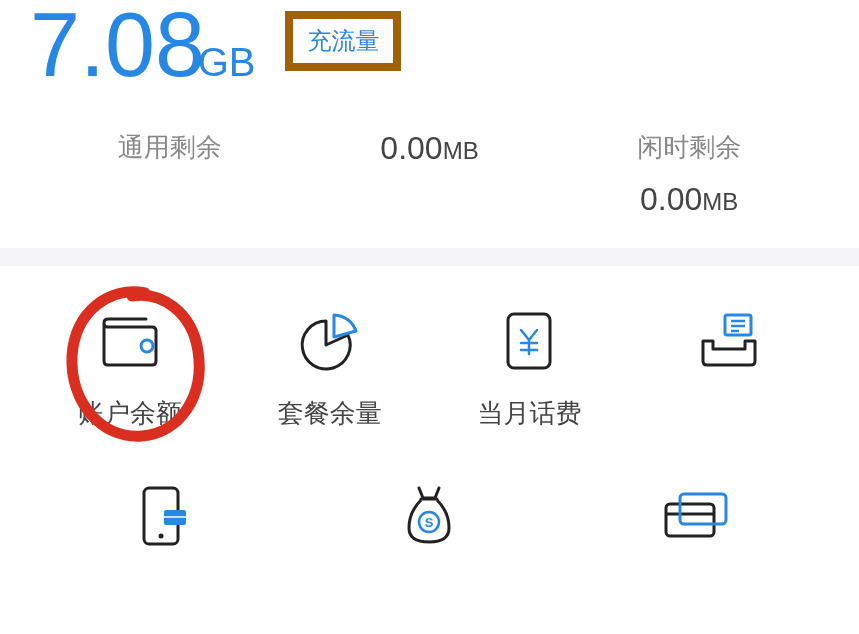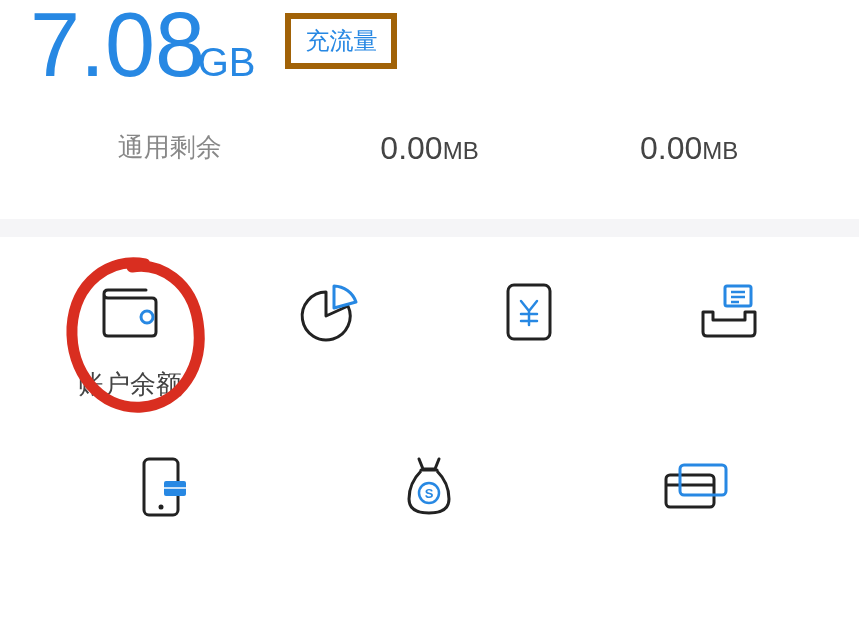--- a/index.html
+++ b/index.html
@@ -25,21 +25,21 @@
       font-weight: 400;
       line-height: 1;
     }
     .data-unit {
       color: #2788e3;
       font-size: 40px;
       font-weight: 400;
       margin-left: -12px;
     }
     .recharge-btn {
-      border: 6px solid #a16207;
+      border: 8px solid #a16207;
       color: #2788e3;
       background: #fff;
       font-size: 24px;
       padding: 6px 14px;
       cursor: pointer;
       align-self: center;
       margin-left: 10px;
       margin-bottom: 8px;
     }
     .stats-row {
@@ -48,21 +48,21 @@
       margin-top: 40px;
       padding: 0 10px;
     }
     .stat-item {
       text-align: center;
       flex: 1;
     }
     .stat-label {
       color: #888;
       font-size: 26px;
-      margin-bottom: 24px;
+      margin-bottom: 16px;
     }
     .stat-value {
       color: #444;
       font-size: 32px;
     }
     .stat-unit {
       font-size: 24px;
       color: #444;
     }
     .divider {
@@ -123,20 +123,21 @@
   <div class="stats-row">
     <div class="stat-item">
       <div class="stat-label">通用剩余</div>
     </div>
     <div class="stat-item">
       <div>
         <span class="stat-value">0.00</span><span class="stat-unit">MB</span>
       </div>
     </div>
     <div class="stat-item">
+      <div class="stat-label">闲时剩余</div>
       <div>
         <span class="stat-value">0.00</span><span class="stat-unit">MB</span>
       </div>
     </div>
   </div>
 </div>
 
 <div class="divider"></div>
 
 <div class="menu-section">
@@ -156,29 +157,31 @@
       <div class="menu-label">账户余额</div>
     </div>
 
     <div class="menu-item">
       <div class="menu-icon">
         <svg width="64" height="64" viewBox="0 0 64 64">
           <path d="M 28 36 L 28 12 A 24 24 0 1 0 50 26 Z" stroke="#222" stroke-width="3" fill="none" stroke-linejoin="round"></path>
           <path d="M 36 6 A 24 24 0 0 1 58 22 L 36 28 Z" stroke="#2788e3" stroke-width="3" fill="none" stroke-linejoin="round"></path>
         </svg>
       </div>
+      <div class="menu-label">套餐余量</div>
     </div>
 
     <div class="menu-item">
       <div class="menu-icon">
         <svg width="50" height="62" viewBox="0 0 50 62">
           <rect x="4" y="4" width="42" height="54" rx="6" stroke="#222" stroke-width="3" fill="none"></rect>
           <path d="M 17 20 L 25 30 L 33 20 M 25 30 L 25 44 M 17 33 L 33 33 M 17 40 L 33 40" stroke="#2788e3" stroke-width="2.5" fill="none" stroke-linecap="round"></path>
         </svg>
       </div>
+      <div class="menu-label">当月话费</div>
     </div>
 
     <div class="menu-item">
       <div class="menu-icon">
         <svg width="64" height="60" viewBox="0 0 64 60">
           <path d="M 6 30 L 6 50 Q 6 54 10 54 L 54 54 Q 58 54 58 50 L 58 30 L 48 30 L 48 38 L 16 38 L 16 30 Z" stroke="#222" stroke-width="3" fill="none" stroke-linejoin="round"></path>
           <rect x="28" y="4" width="26" height="20" rx="2" stroke="#2788e3" stroke-width="3" fill="none"></rect>
           <line x1="34" y1="10" x2="48" y2="10" stroke="#2788e3" stroke-width="2.5"></line>
           <line x1="34" y1="15" x2="48" y2="15" stroke="#2788e3" stroke-width="2.5"></line>
           <line x1="34" y1="20" x2="42" y2="20" stroke="#2788e3" stroke-width="2.5"></line>

